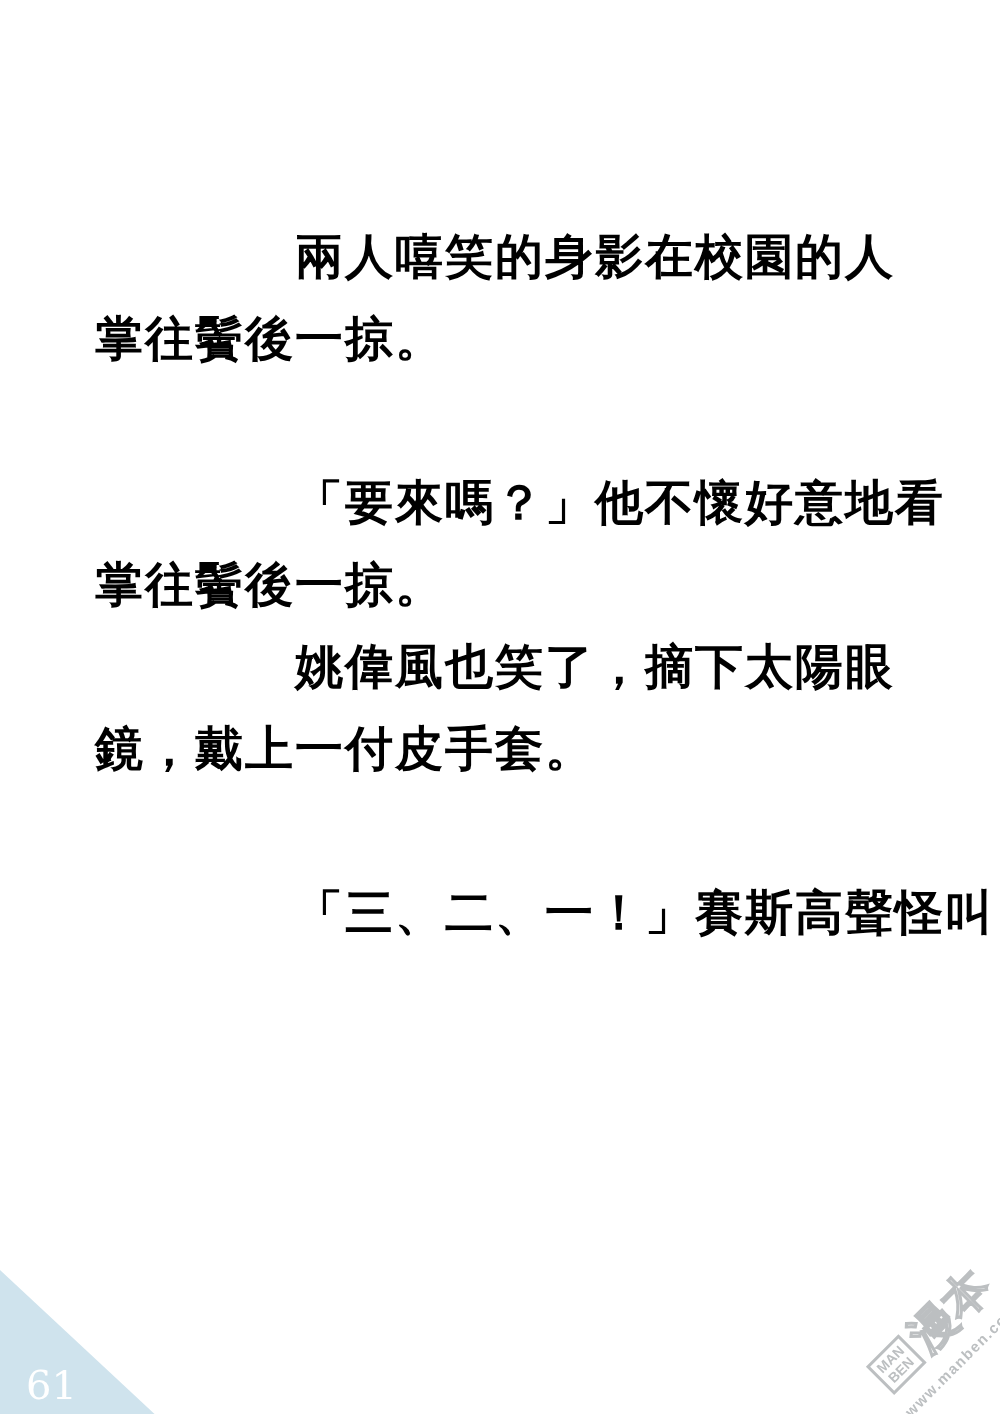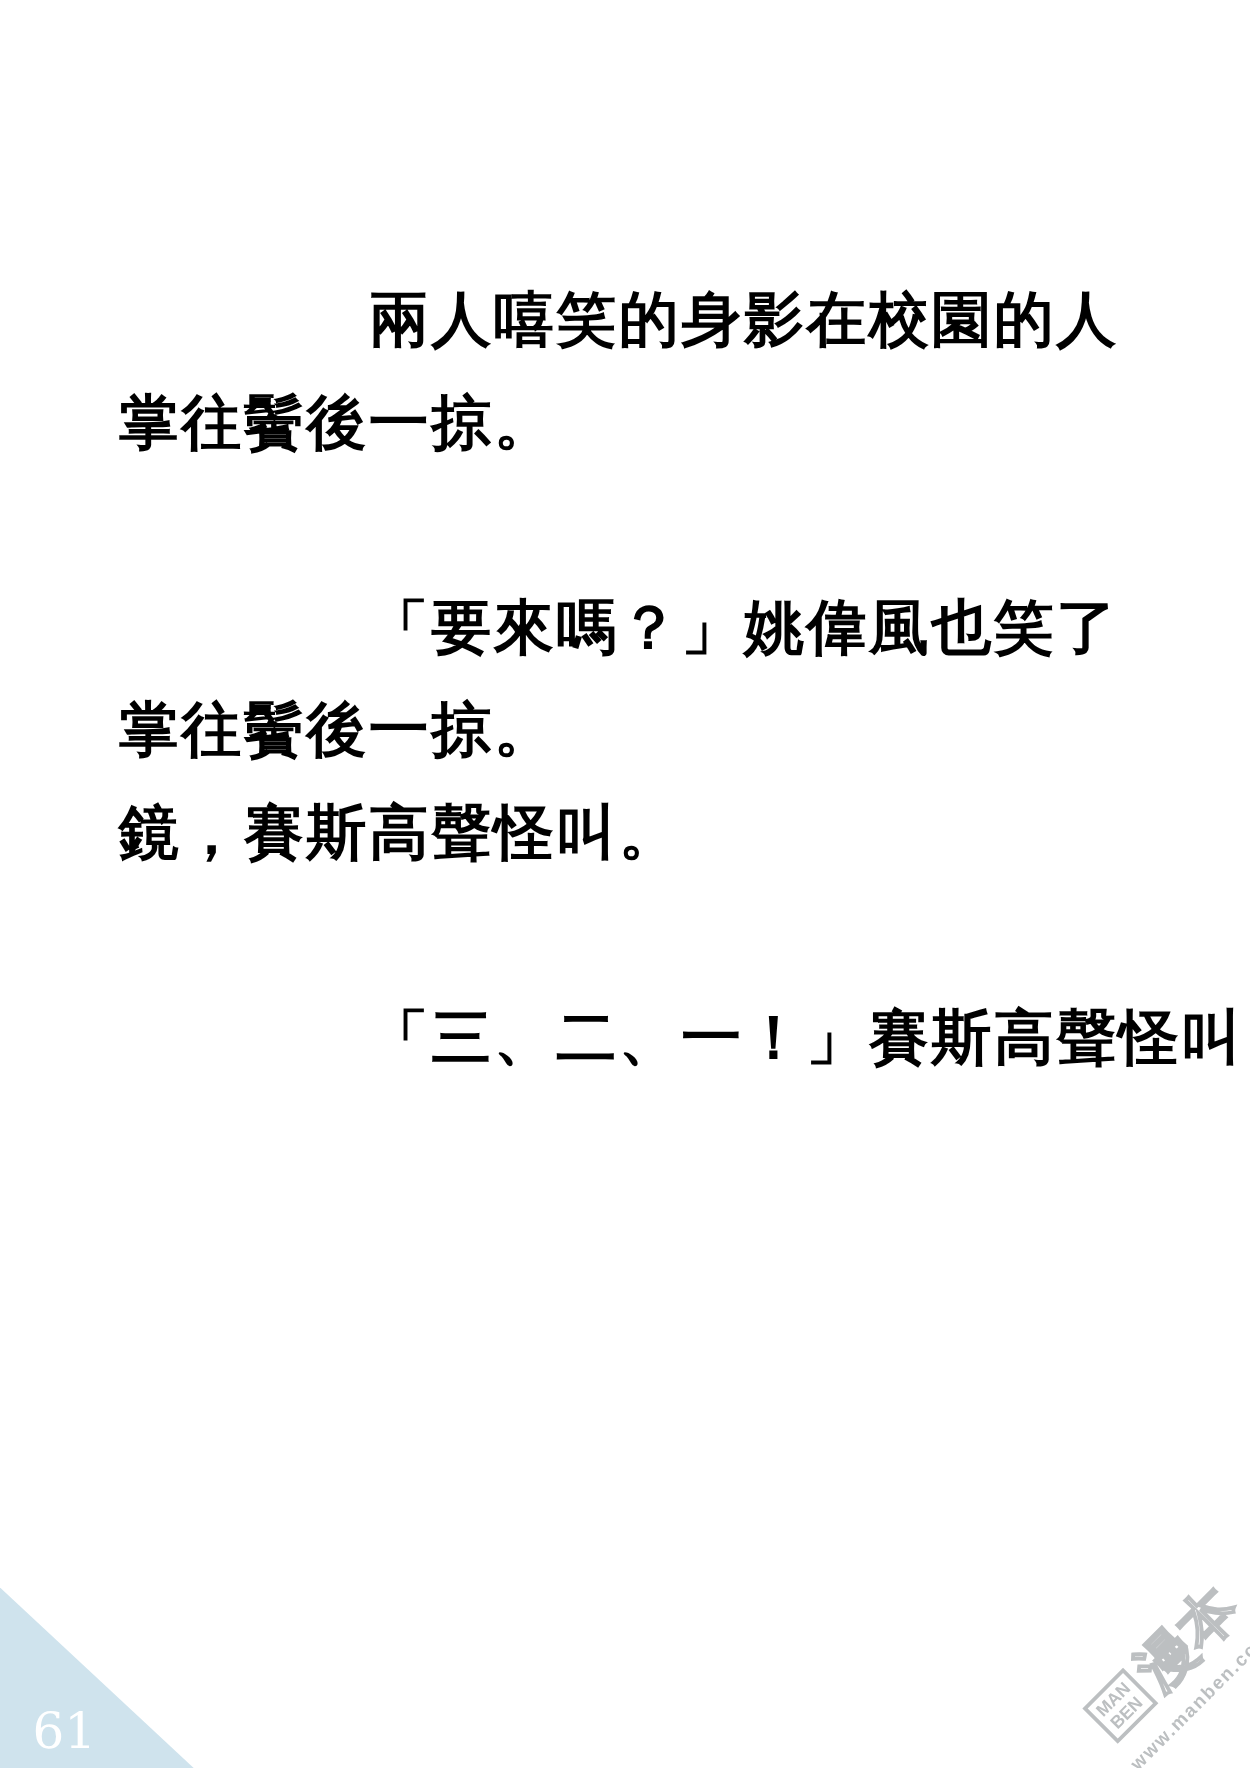--- a/index.html
+++ b/index.html
@@ -90,23 +90,24 @@
     }
   </style>
 </head>
 <body>
 
 <div class="page">
 
   <div class="content">
     <div class="line indent">兩人嘻笑的身影在校園的人</div>
     <div class="line">掌往鬢後一掠。</div>
-    <div class="line indent gap">「要來嗎？」姚偉風也笑了</div>
+    <div class="line indent gap">「要來嗎？」他不懷好意地看</div>
     <div class="line">掌往鬢後一掠。</div>
-    <div class="line">鏡，賽斯高聲怪叫。</div>
+    <div class="line indent">姚偉風也笑了，摘下太陽眼</div>
+    <div class="line">鏡，戴上一付皮手套。</div>
     <div class="line indent gap">「三、二、一！」賽斯高聲怪叫</div>
   </div>
 
   <div class="corner-triangle"></div>
 
   <div class="page-number">61</div>
 
   <div class="watermark">
     <div class="wm-row">
       <span class="wm-box">MAN

